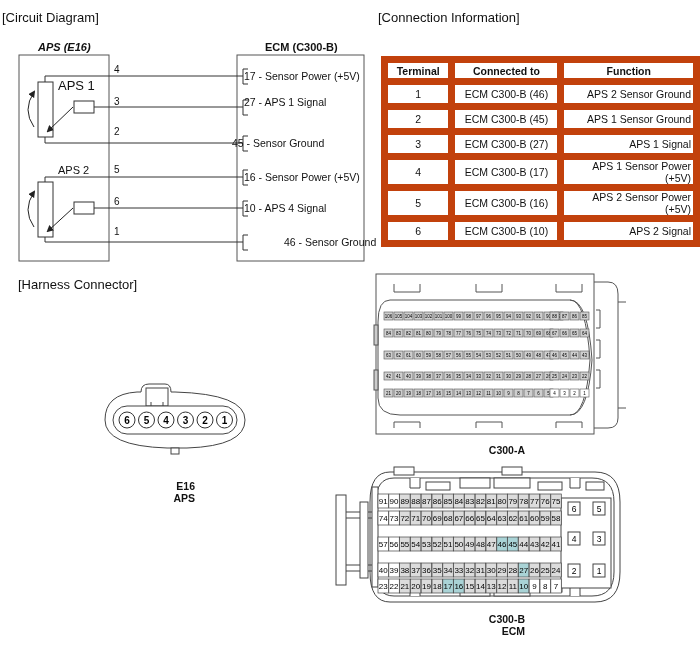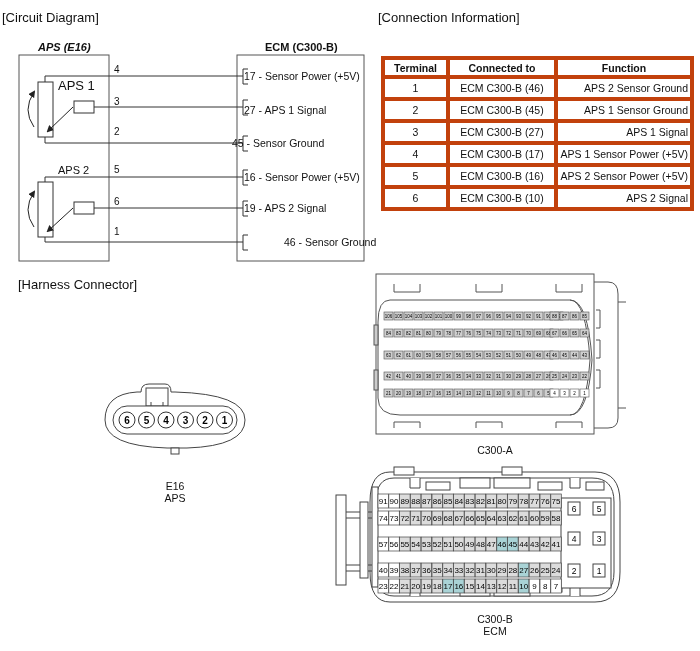--- a/index.html
+++ b/index.html
@@ -4,26 +4,26 @@
 <style>
   html, body { margin:0; padding:0; background:#ffffff; }
   body { width:700px; height:651px; position:relative; overflow:hidden;
          font-family:"Liberation Sans", sans-serif; color:#111; }
   .section-title { position:absolute; font-size:13px; color:#111; }
   .bold { font-weight:bold; }
   .abs { position:absolute; }
   svg text { font-family:"Liberation Sans", sans-serif; }
   
   table.conn { position:absolute; left:381px; top:56px; border-collapse:collapse; font-size:10.5px; }
-  table.conn th, table.conn td { border:4px solid #c2410c; text-align:center; padding:0 2px; height:18px; }
+  table.conn th, table.conn td { border:7px solid #c2410c; text-align:center; padding:0 2px; height:18px; }
   table.conn th { font-weight:bold; height:15px; }
   table.conn td.c1 { width:57px; }
   table.conn td.c2 { width:100px; }
   table.conn td.c3 { width:128px;text-align:right; }
-  .conn-label { font-size:10.5px; font-weight:normal; text-align:center; position:absolute; line-height:12px; }
+  .conn-label { font-size:10.5px; font-weight:bold; text-align:right; position:absolute; line-height:12px; }
 </style>
 </head>
 <body>
 
 <div class="section-title" style="left:2px;top:10px;">[Circuit Diagram]</div>
 <div class="section-title" style="left:378px;top:10px;">[Connection Information]</div>
 <div class="section-title" style="left:18px;top:277px;">[Harness Connector]</div>
 
 <div>
   <div class="abs bold" style="left:38px;top:41px;font-size:11px;font-style:italic;">APS (E16)</div>
@@ -77,24 +77,24 @@
   <div class="abs" style="left:58px;top:164px;font-size:11px;">APS 2</div>
 
   <div class="abs" style="left:114px;top:64px;font-size:10px;">4</div>
   <div class="abs" style="left:114px;top:96px;font-size:10px;">3</div>
   <div class="abs" style="left:114px;top:126px;font-size:10px;">2</div>
   <div class="abs" style="left:114px;top:164px;font-size:10px;">5</div>
   <div class="abs" style="left:114px;top:196px;font-size:10px;">6</div>
   <div class="abs" style="left:114px;top:226px;font-size:10px;">1</div>
 
   <div class="abs" style="left:244px;top:70px;font-size:10.5px;">17 - Sensor Power (+5V)</div>
-  <div class="abs" style="left:244px;top:104px;font-size:10.5px;">27 - APS 1 Signal</div>
+  <div class="abs" style="left:244px;top:96px;font-size:10.5px;">27 - APS 1 Signal</div>
   <div class="abs" style="left:232px;top:137px;font-size:10.5px;">45 - Sensor Ground</div>
   <div class="abs" style="left:244px;top:171px;font-size:10.5px;">16 - Sensor Power (+5V)</div>
-  <div class="abs" style="left:244px;top:202px;font-size:10.5px;">19 - APS 2 Signal</div>
+  <div class="abs" style="left:244px;top:202px;font-size:10.5px;">10 - APS 4 Signal</div>
   <div class="abs" style="left:244px;top:236px;font-size:10.5px;margin-left:40px;">46 - Sensor Ground</div>
 </div>
 
 <table class="conn">
   <thead>
     <tr>
       <th>Terminal</th>
       <th>Connected to</th>
       <th>Function</th>
     </tr>

